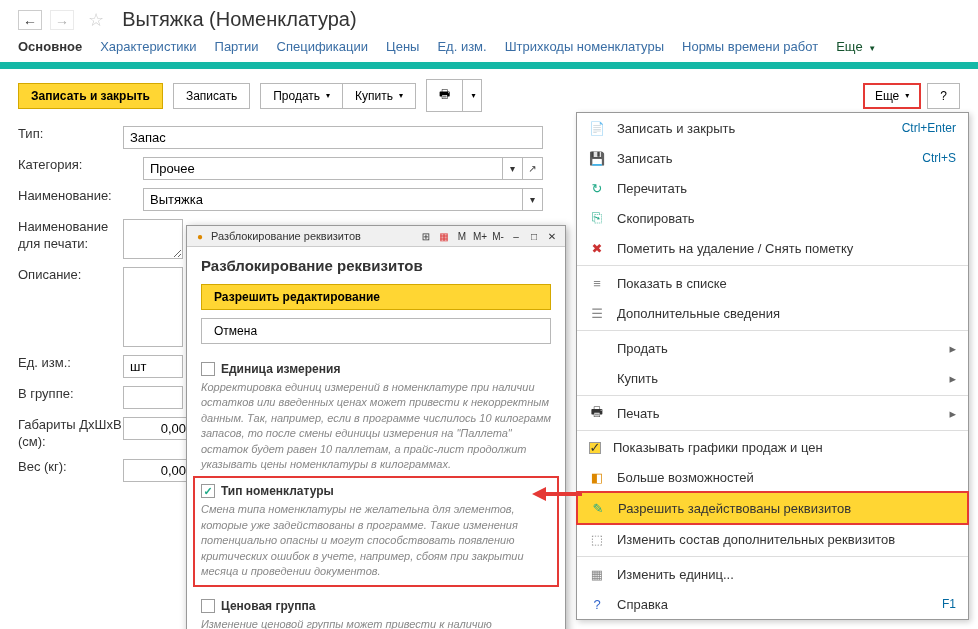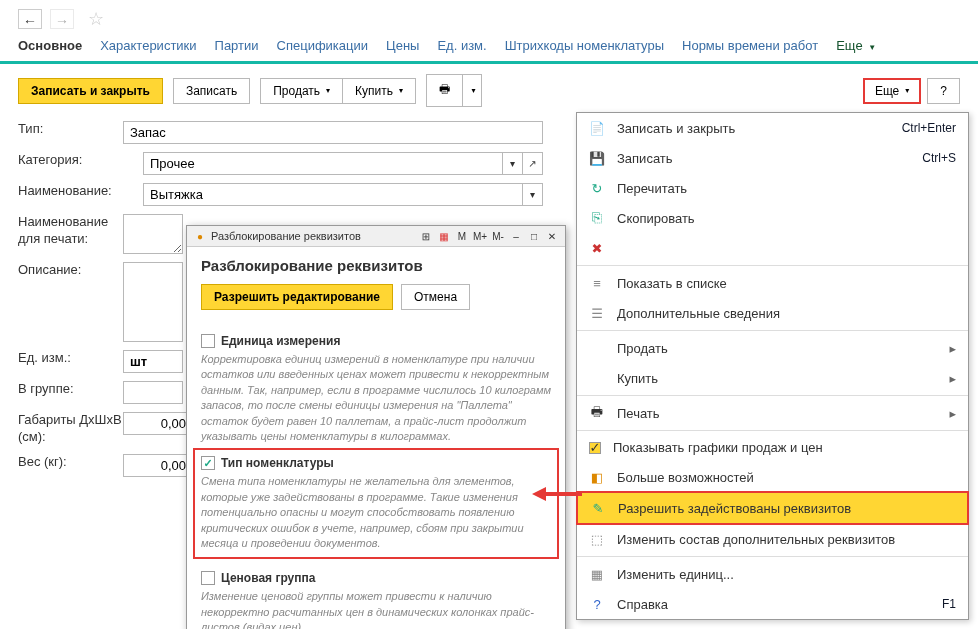--- a/index.html
+++ b/index.html
@@ -1,21 +1,21 @@
 <!DOCTYPE html>
 <html><head>
 <meta charset="utf-8">
 <style>
 * { box-sizing: border-box; margin: 0; padding: 0; }
 body { font-family: Arial, sans-serif; font-size: 12px; color: #333; background: #fff; width: 978px; height: 629px; overflow: hidden; position: relative; }
 .header-row { display: flex; align-items: center; padding: 8px 18px 4px; gap: 8px; }
 .nav-btn { width: 24px; height: 20px; border: 1px solid #ccc; background: #fff; display: flex; align-items: center; justify-content: center; font-size: 14px; cursor: pointer; }
 .star { color: #ccc; font-size: 18px; margin: 0 6px; }
 .title { font-size: 20px; font-weight: normal; margin-left: 4px; }
-.tabs { display: flex; gap: 18px; padding: 4px 18px 8px; border-bottom: 3px solid #14b8a6; }
+.tabs { display: flex; gap: 18px; padding: 4px 18px 8px; border-bottom: 7px solid #14b8a6; }
 .tab { color: #3a6ea5; cursor: pointer; font-size: 13px; }
 .tab.active { color: #333; font-weight: bold; }
 .tab.more { color: #14532d; }
 .toolbar { display: flex; gap: 10px; padding: 10px 18px; align-items: center; }
 .btn { border: 1px solid #b8b8b8; background: #fff; padding: 5px 12px; font-size: 12px; cursor: pointer; display: flex; align-items: center; gap: 4px; }
 .btn.primary { background: #ffd633; font-weight: bold; border-color: #d4a800; }
 .btn-group { display: flex; }
 .btn-group .btn { border-radius: 0; }
 .btn-group .btn:first-child { border-right: none; }
 .btn-group .dropdown-arrow { border-left: 1px solid #b8b8b8; padding: 5px 6px; }
@@ -29,52 +29,53 @@
 .input-group { display: flex; max-width: 420px; flex: 1; }
 .input-group .form-input { flex: 1; margin-left: 20px; }
 .input-btn { width: 20px; border: 1px solid #b8b8b8; border-left: none; background: #fff; display: flex; align-items: center; justify-content: center; font-size: 10px; cursor: pointer; }
 .textarea { height: 80px; resize: none; }
 .num-input { max-width: 70px; text-align: right; }
 
 
 .dropdown-menu { position: absolute; top: 112px; left: 576px; width: 393px; background: #fff; border: 1px solid #999; box-shadow: 2px 2px 6px rgba(0,0,0,0.2); z-index: 100; }
 .menu-item { display: flex; align-items: center; padding: 7px 12px; font-size: 13px; cursor: pointer; gap: 12px; }
 .menu-item.highlighted { background: #ffd633; border: 2px solid #e53935; margin: -1px; position: relative; }
-.menu-item .shortcut { margin-left: auto; color: #0f172a; font-size: 12px; }
+.menu-item .shortcut { margin-left: auto; color: #0369a1; font-size: 12px; }
 .menu-item .submenu-arrow { margin-left: auto; color: #666; }
 .menu-sep { height: 1px; background: #ddd; margin: 2px 0; }
 .menu-icon { width: 16px; height: 16px; display: flex; align-items: center; justify-content: center; font-size: 13px; flex-shrink: 0; }
 
 
 .dialog { position: absolute; top: 225px; left: 186px; width: 380px; background: #fff; border: 1px solid #999; box-shadow: 2px 2px 8px rgba(0,0,0,0.3); z-index: 50; }
 .dialog-titlebar { display: flex; align-items: center; padding: 3px 6px; background: #f0f0f0; border-bottom: 1px solid #ccc; font-size: 11px; gap: 4px; }
 .dialog-titlebar .tb-icon { width: 14px; height: 14px; display: flex; align-items: center; justify-content: center; font-size: 10px; }
 .dialog-titlebar .tb-spacer { flex: 1; }
 .dialog-body { padding: 10px 14px; max-height: 390px; overflow: hidden; }
 .dialog-heading { font-size: 15px; font-weight: bold; margin-bottom: 10px; }
-.dialog-buttons { display: flex; gap: 8px; margin-bottom: 24px; }
+.dialog-buttons { display: flex; gap: 8px; margin-bottom: 18px; flex-direction: column; }
 .check-section { margin-bottom: 12px; }
 .check-section.highlighted { border: 2px solid #e53935; padding: 6px; margin: -8px -8px 12px; }
 .check-row { display: flex; align-items: center; gap: 6px; font-size: 12px; font-weight: bold; margin-bottom: 4px; }
 .check-box { width: 14px; height: 14px; border: 1px solid #999; display: flex; align-items: center; justify-content: center; background: #fff; }
 .check-box.checked { color: #2a8; font-weight: bold; font-size: 11px; }
 .check-desc { font-size: 11px; color: #888; font-style: italic; line-height: 1.4; margin-left: 0; }
 
 
 .red-arrow { position: absolute; top: 484px; left: 532px; z-index: 120; }
 
 .caret { font-size: 8px; margin-left: 2px; }
 </style>
 </head>
 <body>
 
 <div class="header-row">
   <div class="nav-btn">←</div>
   <div class="nav-btn" style="opacity:0.4">→</div>
   <span class="star">☆</span>
+  <span class="title">Вытяжка (Номенклатура)</span>
 </div>
 
 <div class="tabs">
   <span class="tab active">Основное</span>
   <span class="tab">Характеристики</span>
   <span class="tab">Партии</span>
   <span class="tab">Спецификации</span>
   <span class="tab">Цены</span>
   <span class="tab">Ед. изм.</span>
   <span class="tab">Штрихкоды номенклатуры</span>
@@ -135,21 +136,21 @@
   <div class="form-row" style="align-items:flex-start">
     <div class="form-label" style="line-height:1.3">Наименование для печати:</div>
     <textarea class="form-input" style="height: 40px; max-width: 60px;"></textarea>
   </div>
   <div class="form-row" style="align-items:flex-start">
     <div class="form-label">Описание:</div>
     <textarea class="form-input textarea" style="max-width: 60px;"></textarea>
   </div>
   <div class="form-row">
     <div class="form-label">Ед. изм.:</div>
-    <input class="form-input" style="max-width: 60px; font-weight: bold;" value="шт">
+    <input class="form-input" style="max-width: 60px;" value="шт">
   </div>
   <div class="form-row">
     <div class="form-label">В группе:</div>
     <input class="form-input" style="max-width: 60px;">
   </div>
   <div class="form-row">
     <div class="form-label" style="line-height:1.3">Габариты ДхШхВ (см):</div>
     <input class="form-input num-input" value="0,00" style="">
   </div>
   <div class="form-row">
@@ -172,20 +173,21 @@
   <div class="menu-item">
     <span class="menu-icon" style="color:#2a8">↻</span>
     <span>Перечитать</span>
   </div>
   <div class="menu-item">
     <span class="menu-icon" style="color:#2a8">⎘</span>
     <span>Скопировать</span>
   </div>
   <div class="menu-item">
     <span class="menu-icon" style="color:#c33">✖</span>
+    <span>Пометить на удаление / Снять пометку</span>
   </div>
   <div class="menu-sep"></div>
   <div class="menu-item">
     <span class="menu-icon" style="color:#888">≡</span>
     <span>Показать в списке</span>
   </div>
   <div class="menu-item">
     <span class="menu-icon" style="color:#888">☰</span>
     <span>Дополнительные сведения</span>
   </div>

